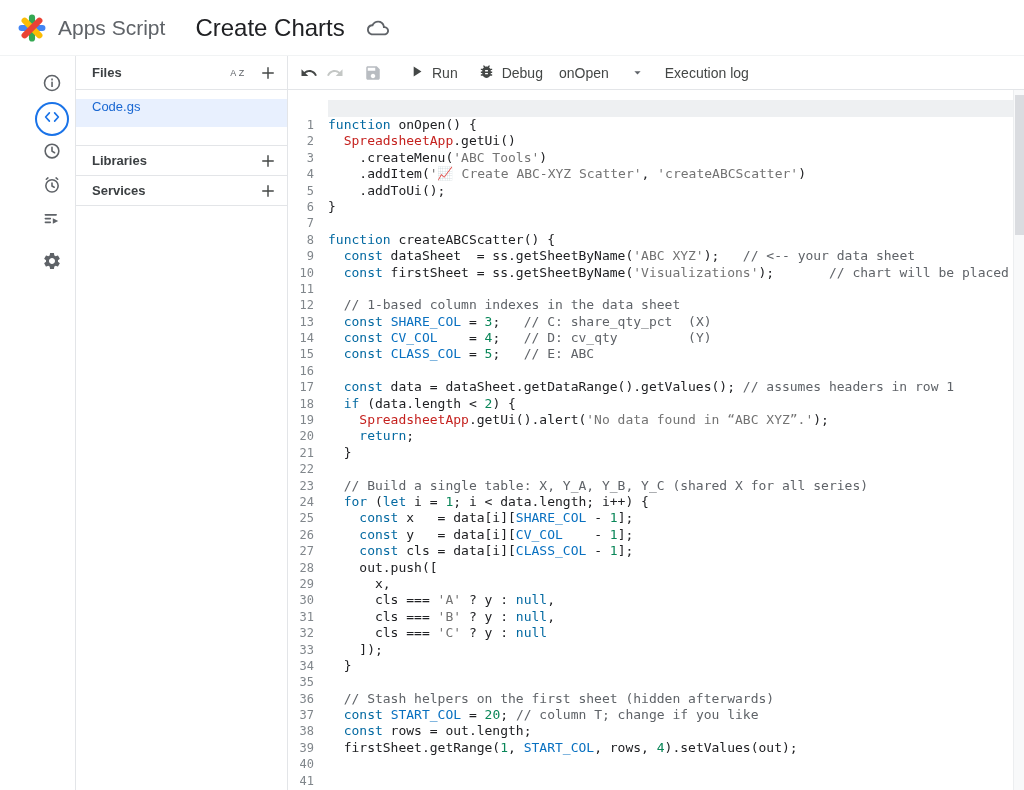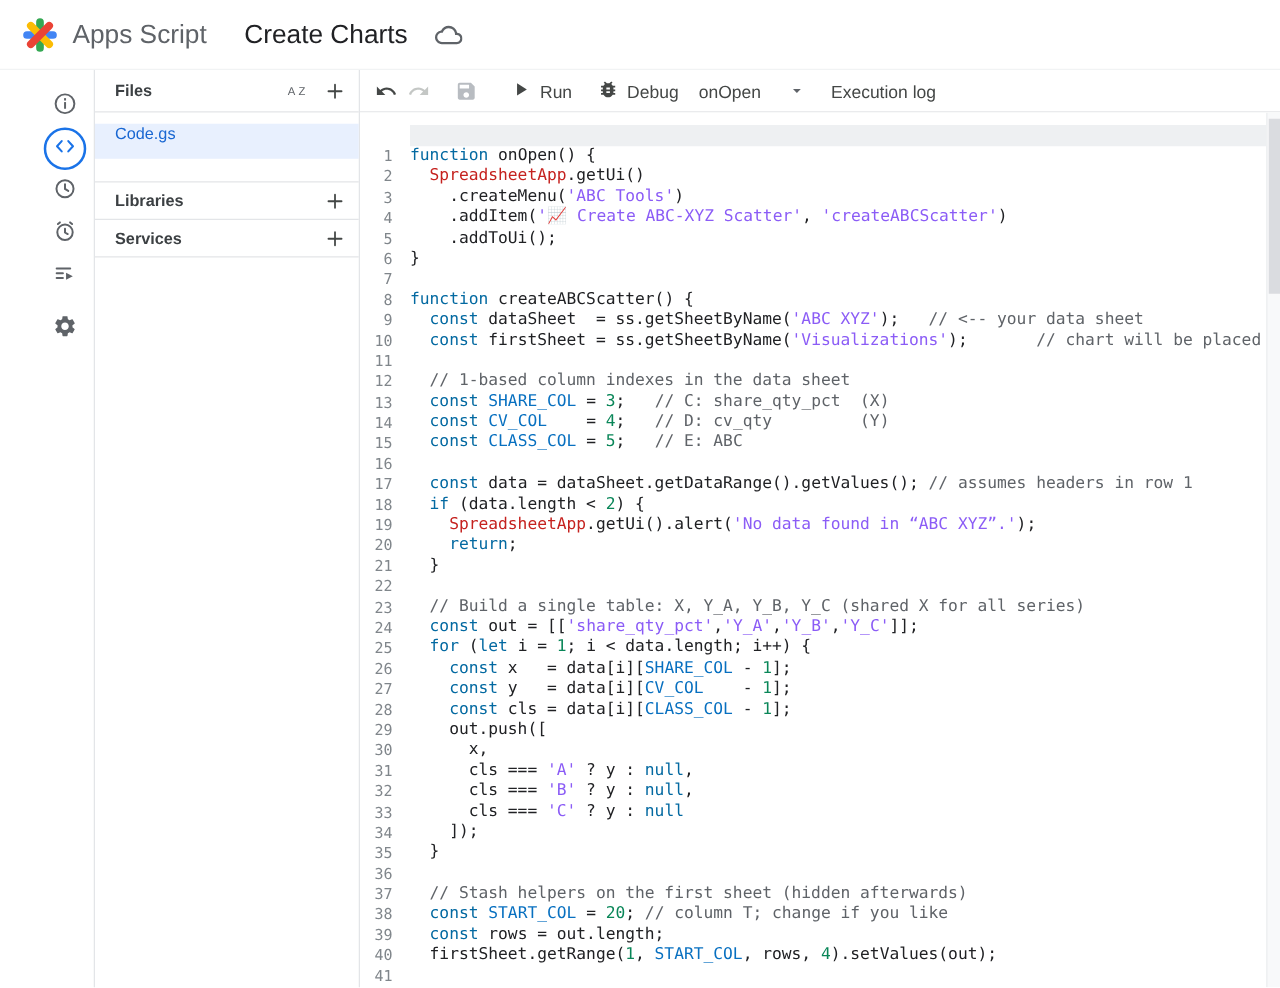--- a/index.html
+++ b/index.html
@@ -5,21 +5,21 @@
   * { margin:0; padding:0; box-sizing:border-box; }
   html,body { width:1024px; height:790px; overflow:hidden; background:#fff;
     font-family:"Liberation Sans", sans-serif; color:#202124; }
   .app { width:1024px; height:790px; display:flex; flex-direction:column; }
 
   
   .topbar { height:56px; flex:none; display:flex; align-items:center;
     padding:0 16px 0 14px; border-bottom:1px solid #f1f3f4; background:#fff; }
   .logo { width:36px; height:36px; display:flex; align-items:center; justify-content:center; cursor:pointer; }
   .app-name { font-size:21px; color:#5f6368; margin-left:8px; cursor:pointer; }
-  .project-title { font-size:21px; color:#202124; font-weight:500; margin-left:30px; cursor:pointer; }
+  .project-title { font-size:24px; color:#202124; font-weight:500; margin-left:30px; cursor:pointer; }
   .cloud { margin-left:22px; display:flex; align-items:center; color:#5f6368; }
 
   .body { flex:1; display:flex; min-height:0;padding-left:28px; }
 
   
   .rail { width:48px; flex:none; border-right:1px solid #e3e5e8; padding-top:12px;
     display:flex; flex-direction:column; align-items:center; background:#fff; }
   .rail-item { width:34px; height:34px; border-radius:50%; display:flex; align-items:center;
     justify-content:center; cursor:pointer; }
   .rail-item.selected { border:2px solid #1a73e8; }
@@ -51,21 +51,21 @@
   
   .editor { flex:1; position:relative; display:flex; overflow:hidden; padding-top:27px;
     font-family:"DejaVu Sans Mono", monospace; font-size:13px; line-height:16.4px; background:#fff; cursor:text; }
   .topstrip { position:absolute; top:10px; left:40px; right:11px; height:17px; background:#eef0f2; }
   .gutter { width:26px; flex:none; text-align:right; color:#80868b; font-size:12px; }
   .ln { height:16.4px; }
   .code { flex:1; padding-left:14px; overflow:hidden; }
   .cl { height:16.4px; white-space:pre; }
   .tk-p { color:#202124; }
   .tk-k { color:#0369a1; }
-  .tk-s { color:#8b5cf6; }
+  .tk-s { color:#737373; }
   .tk-c { color:#5f6368; }
   .tk-v { color:#0870c0; }
   .tk-n { color:#098658; }
   .tk-g { color:#c5221f; }
   .vscroll { position:absolute; top:0; right:0; bottom:0; width:11px; background:#f8f9fa;
     border-left:1px solid #eceef0; cursor:pointer; }
   .vthumb { position:absolute; top:5px; left:1px; width:9px; height:140px; background:#dadce0; cursor:grab; }
 </style>
 </head>
 <body>
@@ -304,21 +304,20 @@
             <div class="cl"><span class="tk-p">  </span><span class="tk-k">const</span><span class="tk-p"> </span><span class="tk-v">CV_COL</span><span class="tk-p">    = </span><span class="tk-n">4</span><span class="tk-p">;   </span><span class="tk-c">// D: cv_qty         (Y)</span></div>
             <div class="cl"><span class="tk-p">  </span><span class="tk-k">const</span><span class="tk-p"> </span><span class="tk-v">CLASS_COL</span><span class="tk-p"> = </span><span class="tk-n">5</span><span class="tk-p">;   </span><span class="tk-c">// E: ABC</span></div>
             <div class="cl"> </div>
             <div class="cl"><span class="tk-p">  </span><span class="tk-k">const</span><span class="tk-p"> data = dataSheet.getDataRange().getValues(); </span><span class="tk-c">// assumes headers in row 1</span></div>
             <div class="cl"><span class="tk-p">  </span><span class="tk-k">if</span><span class="tk-p"> (data.length &lt; </span><span class="tk-n">2</span><span class="tk-p">) {</span></div>
             <div class="cl"><span class="tk-p">    </span><span class="tk-g">SpreadsheetApp</span><span class="tk-p">.getUi().alert(</span><span class="tk-s">'No data found in “ABC XYZ”.'</span><span class="tk-p">);</span></div>
             <div class="cl"><span class="tk-p">    </span><span class="tk-k">return</span><span class="tk-p">;</span></div>
             <div class="cl"><span class="tk-p">  }</span></div>
             <div class="cl"> </div>
             <div class="cl"><span class="tk-p">  </span><span class="tk-c">// Build a single table: X, Y_A, Y_B, Y_C (shared X for all series)</span></div>
-            <div class="cl"><span class="tk-p">  </span><span class="tk-k">const</span><span class="tk-p"> out = [[</span><span class="tk-s">'share_qty_pct'</span><span class="tk-p">,</span><span class="tk-s">'Y_A'</span><span class="tk-p">,</span><span class="tk-s">'Y_B'</span><span class="tk-p">,</span><span class="tk-s">'Y_C'</span><span class="tk-p">]];</span></div>
             <div class="cl"><span class="tk-p">  </span><span class="tk-k">for</span><span class="tk-p"> (</span><span class="tk-k">let</span><span class="tk-p"> i = </span><span class="tk-n">1</span><span class="tk-p">; i &lt; data.length; i++) {</span></div>
             <div class="cl"><span class="tk-p">    </span><span class="tk-k">const</span><span class="tk-p"> x   = data[i][</span><span class="tk-v">SHARE_COL</span><span class="tk-p"> - </span><span class="tk-n">1</span><span class="tk-p">];</span></div>
             <div class="cl"><span class="tk-p">    </span><span class="tk-k">const</span><span class="tk-p"> y   = data[i][</span><span class="tk-v">CV_COL</span><span class="tk-p">    - </span><span class="tk-n">1</span><span class="tk-p">];</span></div>
             <div class="cl"><span class="tk-p">    </span><span class="tk-k">const</span><span class="tk-p"> cls = data[i][</span><span class="tk-v">CLASS_COL</span><span class="tk-p"> - </span><span class="tk-n">1</span><span class="tk-p">];</span></div>
             <div class="cl"><span class="tk-p">    out.push([</span></div>
             <div class="cl"><span class="tk-p">      x,</span></div>
             <div class="cl"><span class="tk-p">      cls === </span><span class="tk-s">'A'</span><span class="tk-p"> ? y : </span><span class="tk-k">null</span><span class="tk-p">,</span></div>
             <div class="cl"><span class="tk-p">      cls === </span><span class="tk-s">'B'</span><span class="tk-p"> ? y : </span><span class="tk-k">null</span><span class="tk-p">,</span></div>
             <div class="cl"><span class="tk-p">      cls === </span><span class="tk-s">'C'</span><span class="tk-p"> ? y : </span><span class="tk-k">null</span></div>
             <div class="cl"><span class="tk-p">    ]);</span></div>

